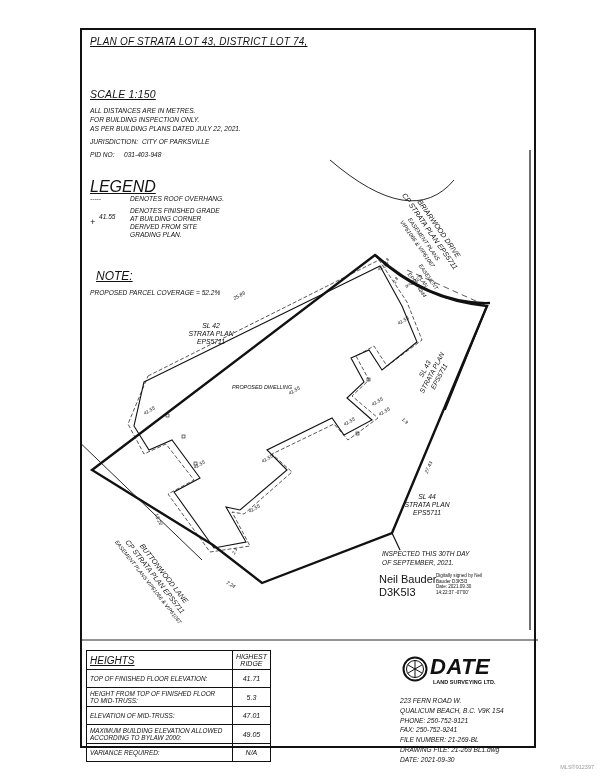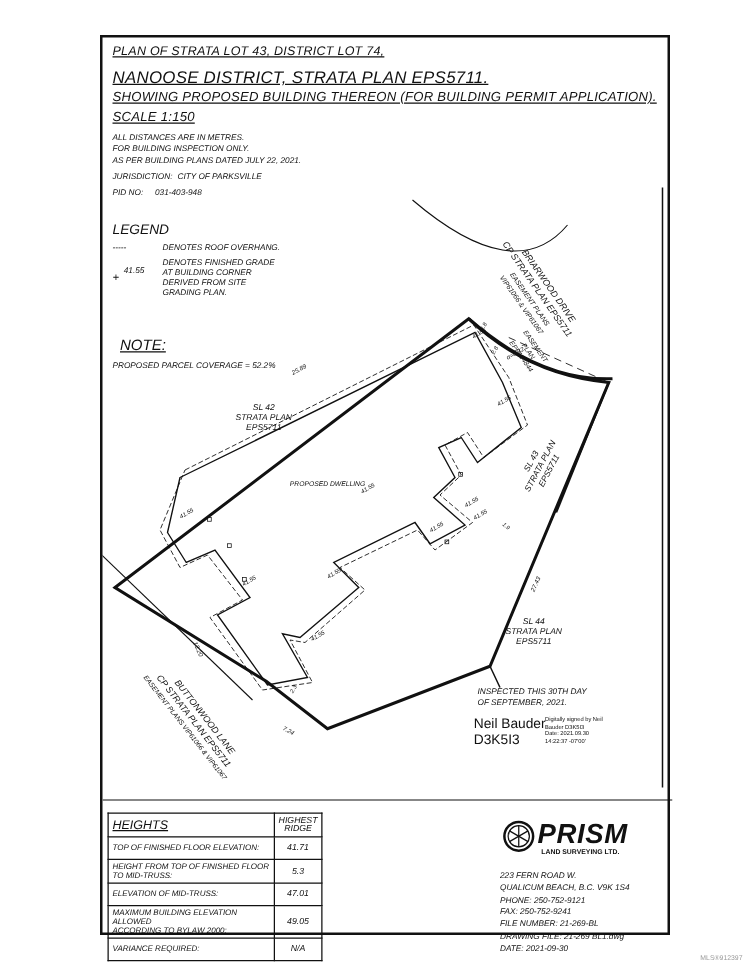--- a/index.html
+++ b/index.html
@@ -7,46 +7,44 @@
            font-family: "Liberation Sans", sans-serif; color:#111; }
     .sheet { position:absolute; left:80px; top:28px; width:456px; height:720px;
              border:2px solid #111; box-sizing:border-box; background:#fff; }
     .title { position:absolute; left:8px; font-style:italic; text-decoration:underline;
              text-transform:uppercase; white-space:nowrap; letter-spacing:0.2px; }
     .t1 { top:6px; font-size:10px; }
     .t2 { top:24px; font-size:13.5px; }
     .t3 { top:42px; font-size:10.5px; }
     .t4 { top:58px; font-size:10.5px;text-align:right; }
     .small { position:absolute; left:8px; font-size:6.6px; font-style:italic; line-height:9px; white-space:nowrap; }
-    .legend-h { position:absolute; left:8px; top:148px; font-size:11px; font-style:italic; }
+    .legend-h { position:absolute; left:8px; top:148px; font-size:16px; font-style:italic; text-decoration:underline; }
     .note-h { position:absolute; left:14px; top:239px; font-size:12px; font-style:italic; text-decoration:underline; }
     svg.plan { position:absolute; left:0; top:0; }
     .plabel { font-family:"Liberation Sans", sans-serif; font-style:italic; fill:#111; }
-    .heights { position:absolute; left:4px; top:620px; width:172px; border-collapse:collapse;
+    .heights { position:absolute; left:4px; top:620px; width:185px; border-collapse:collapse;
                font-size:6.4px; font-style:italic; }
     .heights td { border:1px solid #111; padding:2px 3px; height:13px; vertical-align:middle; }
     .heights td.v { text-align:center; width:30px; font-size:7px; }
     .heights .hh { font-size:10px; text-decoration:underline; }
     .heights .rh { font-size:6px; text-align:center; line-height:7px; }
     .prism { position:absolute; left:318px; top:626px; width:130px; }
     .prism-name { position:absolute; left:30px; top:-2px; font-size:22px; font-weight:bold; font-style:italic; letter-spacing:0.5px; }
     .prism-sub { position:absolute; left:33px; top:23px; font-size:5.5px; font-weight:bold; white-space:nowrap; }
     .prism-lines { position:absolute; left:0; top:40px; font-size:6.6px; font-style:italic; line-height:9.8px; white-space:nowrap; }
     .inspect { position:absolute; left:300px; top:519px; font-size:6.6px; font-style:italic; line-height:9px; white-space:nowrap; }
     .sig-name { position:absolute; left:297px; top:543px; font-size:11px; line-height:13px; white-space:nowrap; }
     .sig-detail { position:absolute; left:354px; top:543px; font-size:4.6px; line-height:5.6px; white-space:nowrap; }
     .mls { position:absolute; right:6px; bottom:6px; font-size:5.5px; color:#9a9a9a; }
   </style>
 </head>
 <body>
 
 <div class="sheet">
   <div class="title t1">PLAN OF STRATA LOT 43, DISTRICT LOT 74,</div>
-  <div class="title t2">NANOOSE DISTRICT, STRATA PLAN EPS5711.</div>
-  <div class="title t3">SHOWING PROPOSED BUILDING THEREON (FOR BUILDING PERMIT APPLICATION).</div>
   <div class="title t4">SCALE 1:150</div>
 
   <div class="small" style="top:76px;">ALL DISTANCES ARE IN METRES.</div>
   <div class="small" style="top:85px;">FOR BUILDING INSPECTION ONLY.</div>
   <div class="small" style="top:94px;">AS PER BUILDING PLANS DATED JULY 22, 2021.</div>
 
   <div class="small" style="top:107px;">JURISDICTION:</div>
   <div class="small" style="top:107px; left:60px;">CITY OF PARKSVILLE</div>
   <div class="small" style="top:120px;">PID NO:</div>
   <div class="small" style="top:120px; left:42px;">031-403-948</div>
@@ -202,21 +200,21 @@
     </table>
 
   <div class="prism">
     <svg width="26" height="26" viewBox="0 0 26 26" style="position:absolute;left:2px;top:0;">
       <circle cx="13" cy="13" r="11.5" fill="none" stroke="#111" stroke-width="2"></circle>
       <circle cx="13" cy="13" r="8.5" fill="none" stroke="#111" stroke-width="1"></circle>
       <line x1="13" y1="4.5" x2="13" y2="21.5" stroke="#111" stroke-width="1"></line>
       <line x1="5.6" y1="8.7" x2="20.4" y2="17.3" stroke="#111" stroke-width="1"></line>
       <line x1="5.6" y1="17.3" x2="20.4" y2="8.7" stroke="#111" stroke-width="1"></line>
     </svg>
-    <div class="prism-name">PRISM</div>
+    <div class="prism-name">DATE</div>
     <div class="prism-sub">LAND SURVEYING LTD.</div>
     <div class="prism-lines">
       <div>223 FERN ROAD W.</div>
       <div>QUALICUM BEACH, B.C. V9K 1S4</div>
       <div>PHONE:  250-752-9121</div>
       <div>FAX:  250-752-9241</div>
       <div>FILE NUMBER:  21-269-BL</div>
       <div>DRAWING FILE:  21-269 BL1.dwg</div>
       <div>DATE:   2021-09-30</div>
     </div>

